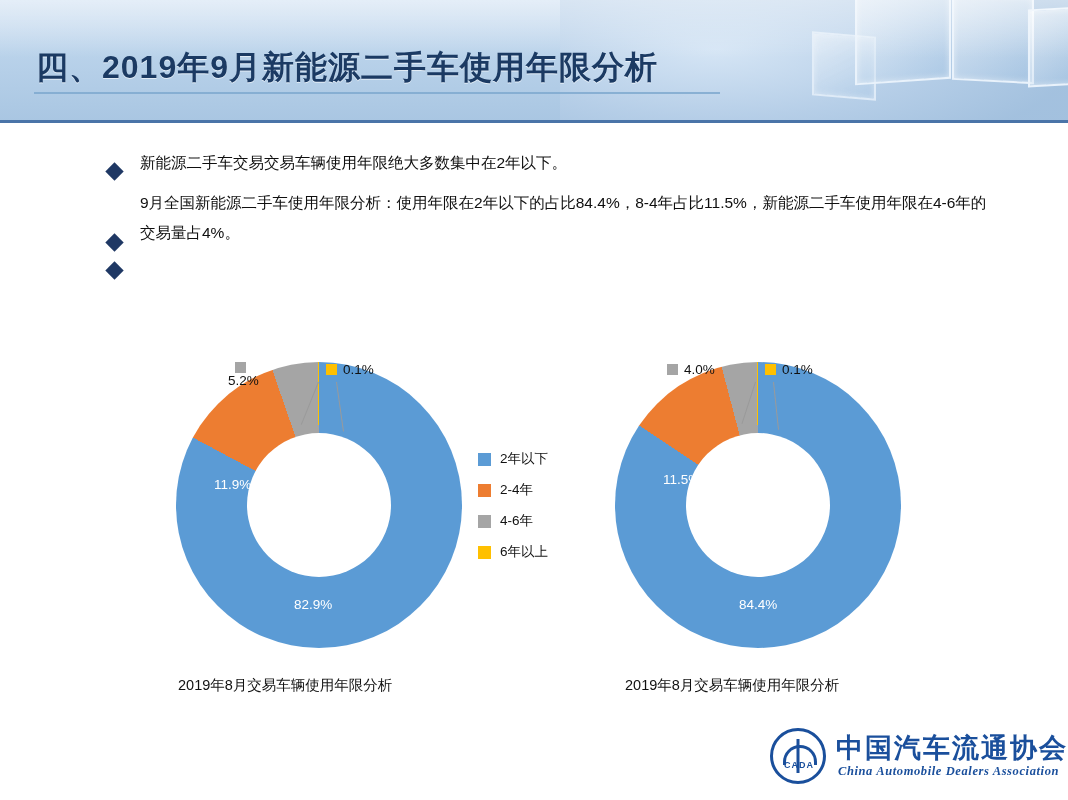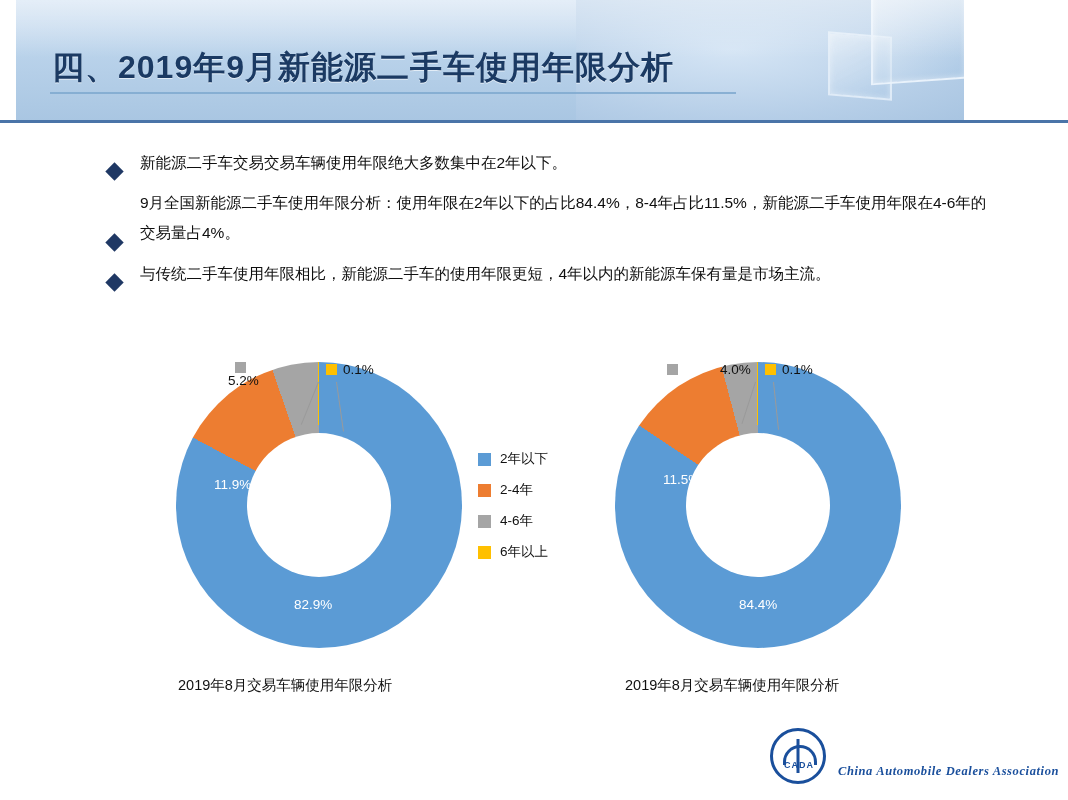--- a/index.html
+++ b/index.html
@@ -5,21 +5,21 @@
   html,body{margin:0;padding:0;}
   body{
     width:1068px;height:800px;
     font-family:"Liberation Sans","DejaVu Sans",sans-serif;
     background:#ffffff;
     overflow:hidden;
     position:relative;
   }
   
   .header{
-    position:absolute;left:16px;top:0;width:948px;height:122px;
+    position:absolute;left:0;top:0;width:1068px;height:122px;
     background:linear-gradient(180deg,#cfe0f2 0%,#b9d2ea 45%,#a9c6e2 100%);
     overflow:hidden;
   }
   .header .world{
     position:absolute;left:560px;top:-30px;width:520px;height:200px;
     background:radial-gradient(ellipse at 30% 40%, #d8e7f6 0%, #b7cfe8 40%, #a2c0de 70%);
     opacity:.9;
   }
   .hdr-box{
     position:absolute;border:2px solid #e9f2fb;
@@ -128,21 +128,20 @@
   <div class="bullet-row">
     <span class="diamond"></span>
     <span class="bullet-text">新能源二手车交易交易车辆使用年限绝大多数集中在2年以下。</span>
   </div>
   <div class="bullet-row">
     <span class="diamond"></span>
     <span class="bullet-text" style="max-width:860px">9月全国新能源二手车使用年限分析：使用年限在2年以下的占比84.4%，8-4年占比11.5%，新能源二手车使用年限在4-6年的交易量占4%。</span>
   </div>
   <div class="bullet-row">
     <span class="diamond"></span>
-    <span class="bullet-text">与传统二手车使用年限相比，新能源二手车的使用年限更短，4年以内的新能源车保有量是市场主流。</span>
   </div>
 </div>
 
 <div class="chart-area">
 
   <div class="donut-wrap" style="left:176px;top:42px;width:300px;height:300px;">
     <div class="donut" id="donut-left" style="width: 286px; height: 286px; border-radius: 50%; background: conic-gradient(rgb(91, 155, 213) 0deg, rgb(91, 155, 213) 298.142deg, rgb(237, 125, 49) 298.142deg, rgb(237, 125, 49) 340.939deg, rgb(165, 165, 165) 340.939deg, rgb(165, 165, 165) 359.64deg, rgb(255, 192, 0) 359.64deg, rgb(255, 192, 0) 360deg);">
       <div class="hole" style="left:71px;top:71px;width:144px;height:144px;"></div>
     </div>
     <div class="slice-label" style="left:38px;top:115px;">11.9%</div>
@@ -179,31 +178,32 @@
   </div>
 
   <div class="donut-wrap" style="left:615px;top:42px;width:300px;height:300px;">
     <div class="donut" id="donut-right" style="width: 286px; height: 286px; border-radius: 50%; background: conic-gradient(rgb(91, 155, 213) 0deg, rgb(91, 155, 213) 303.84deg, rgb(237, 125, 49) 303.84deg, rgb(237, 125, 49) 345.24deg, rgb(165, 165, 165) 345.24deg, rgb(165, 165, 165) 359.64deg, rgb(255, 192, 0) 359.64deg, rgb(255, 192, 0) 360deg);">
       <div class="hole" style="left:71px;top:71px;width:144px;height:144px;"></div>
     </div>
     <div class="slice-label" style="left:48px;top:110px;">11.5%</div>
     <div class="slice-label" style="left:124px;top:235px;">84.4%</div>
     <div class="leader" style="left:140px;top:20px;height:44px;transform:rotate(18deg);transform-origin:top center;"></div>
     <div class="leader" style="left:158px;top:20px;height:48px;transform:rotate(-6deg);transform-origin:top center;"></div>
-    <div class="out-label" style="left:52px;top:0px;gap:36px;">
+    <div class="out-label" style="left:52px;top:0px;">
       <span class="out-swatch" style="background:#a5a5a5"></span>
       <span>4.0%</span>
     </div>
     <div class="out-label" style="left:150px;top:0px;">
       <span class="out-swatch" style="background:#ffc000"></span>
       <span>0.1%</span>
     </div>
   </div>
 
   <div class="caption" style="left:178px;top:356px;">2019年8月交易车辆使用年限分析</div>
   <div class="caption" style="left:625px;top:356px;">2019年8月交易车辆使用年限分析</div>
 </div>
 
 <div class="logo">
   <div class="logo-mark"></div>
   <div class="logo-cada">CADA</div>
+  <div class="logo-cn">中国汽车流通协会</div>
   <div class="logo-en">China Automobile Dealers Association</div>
 </div>
 
 </body></html>

